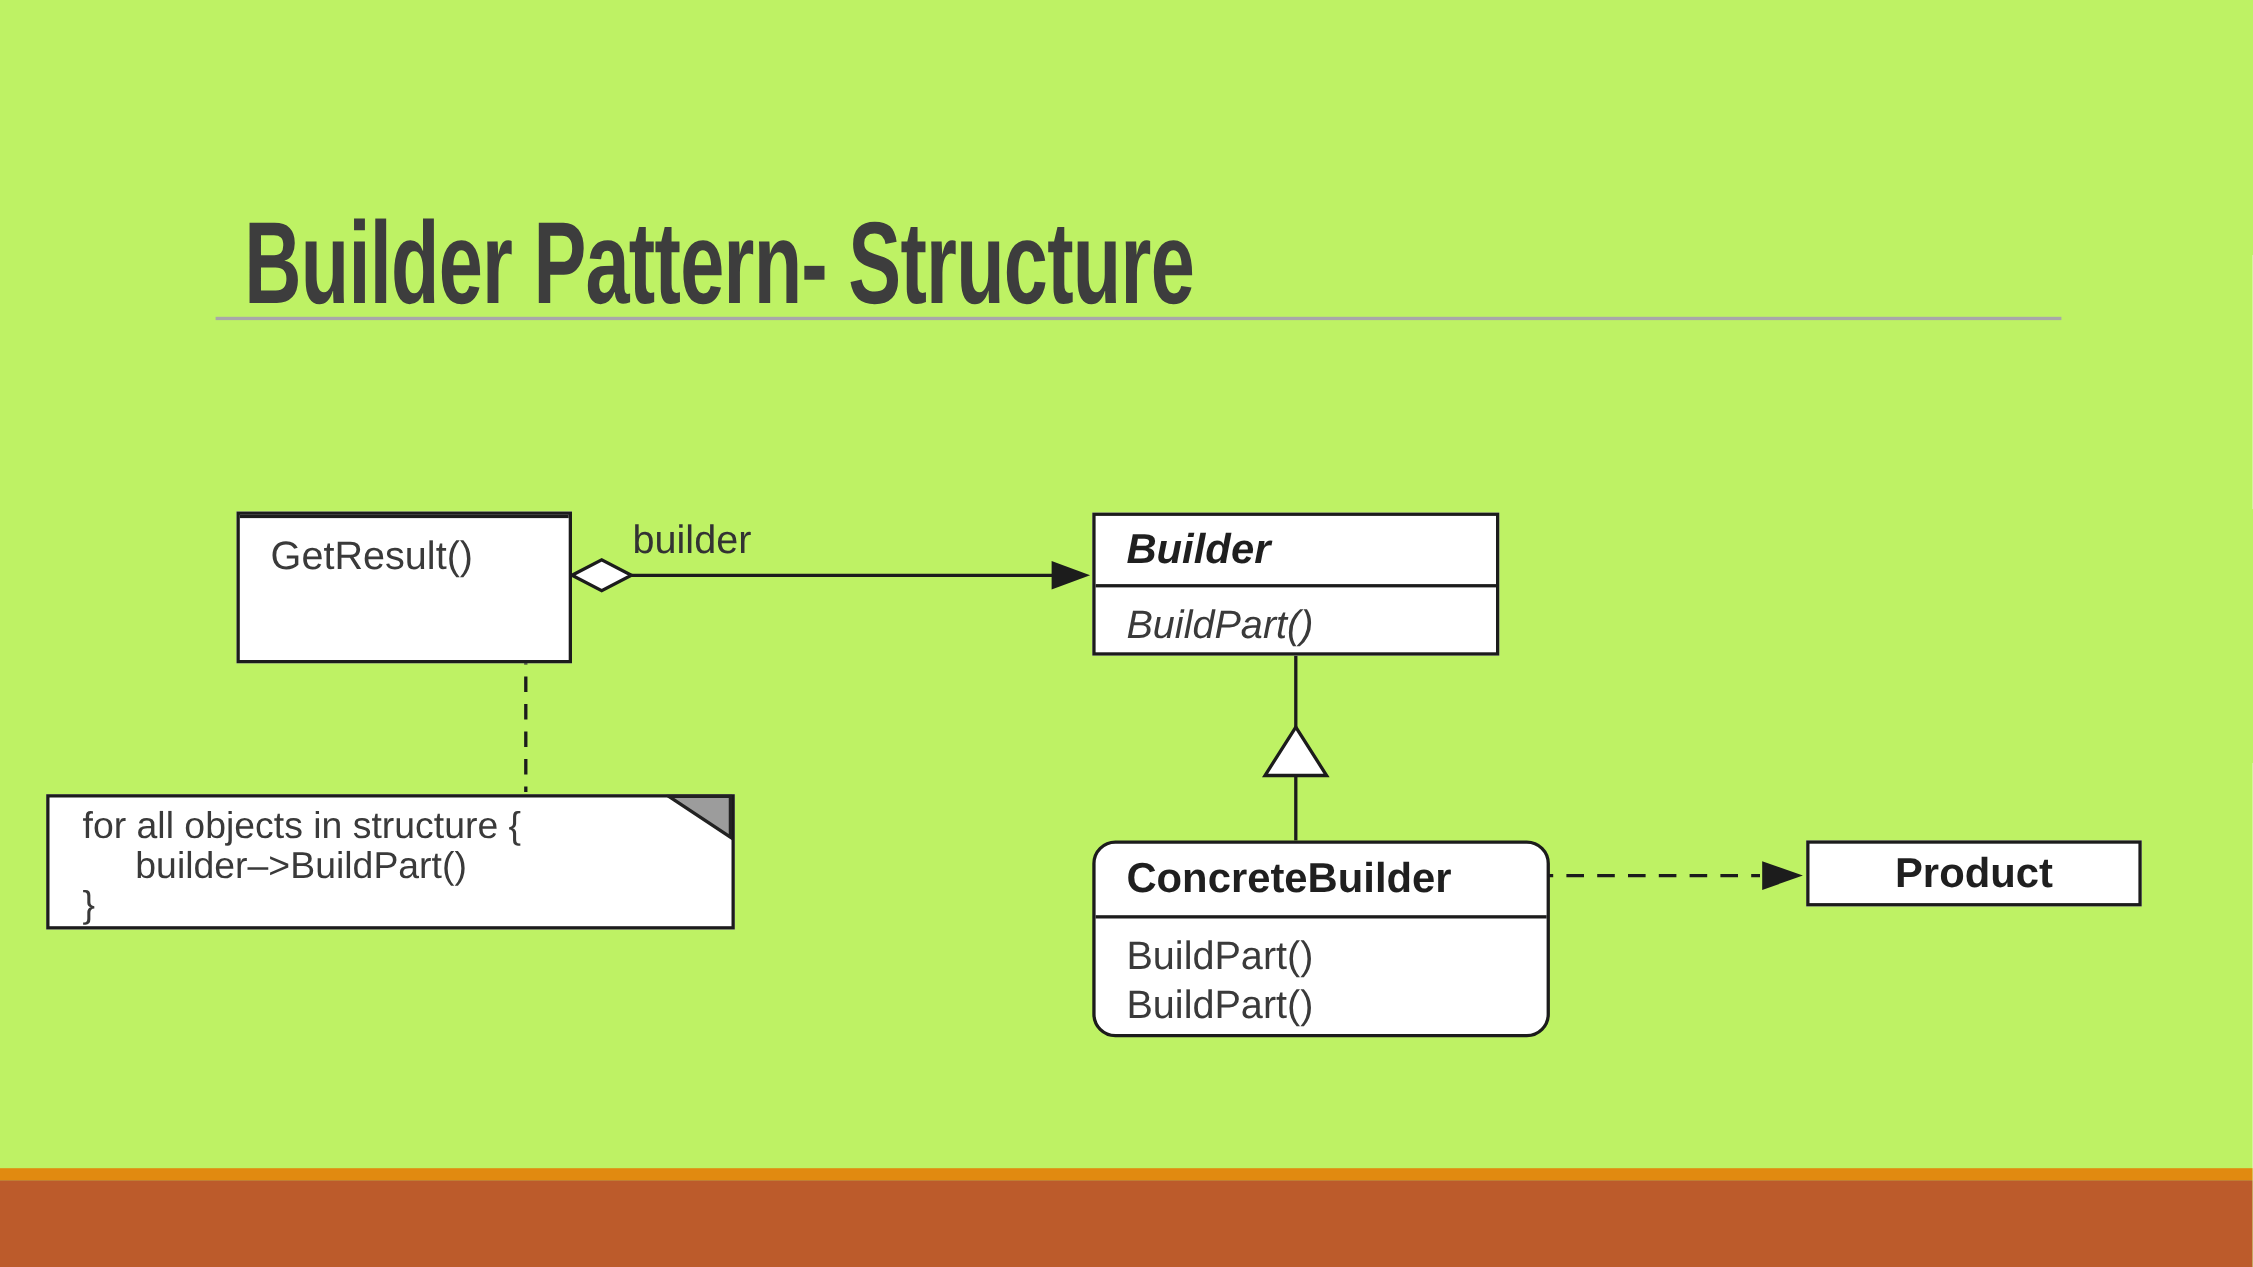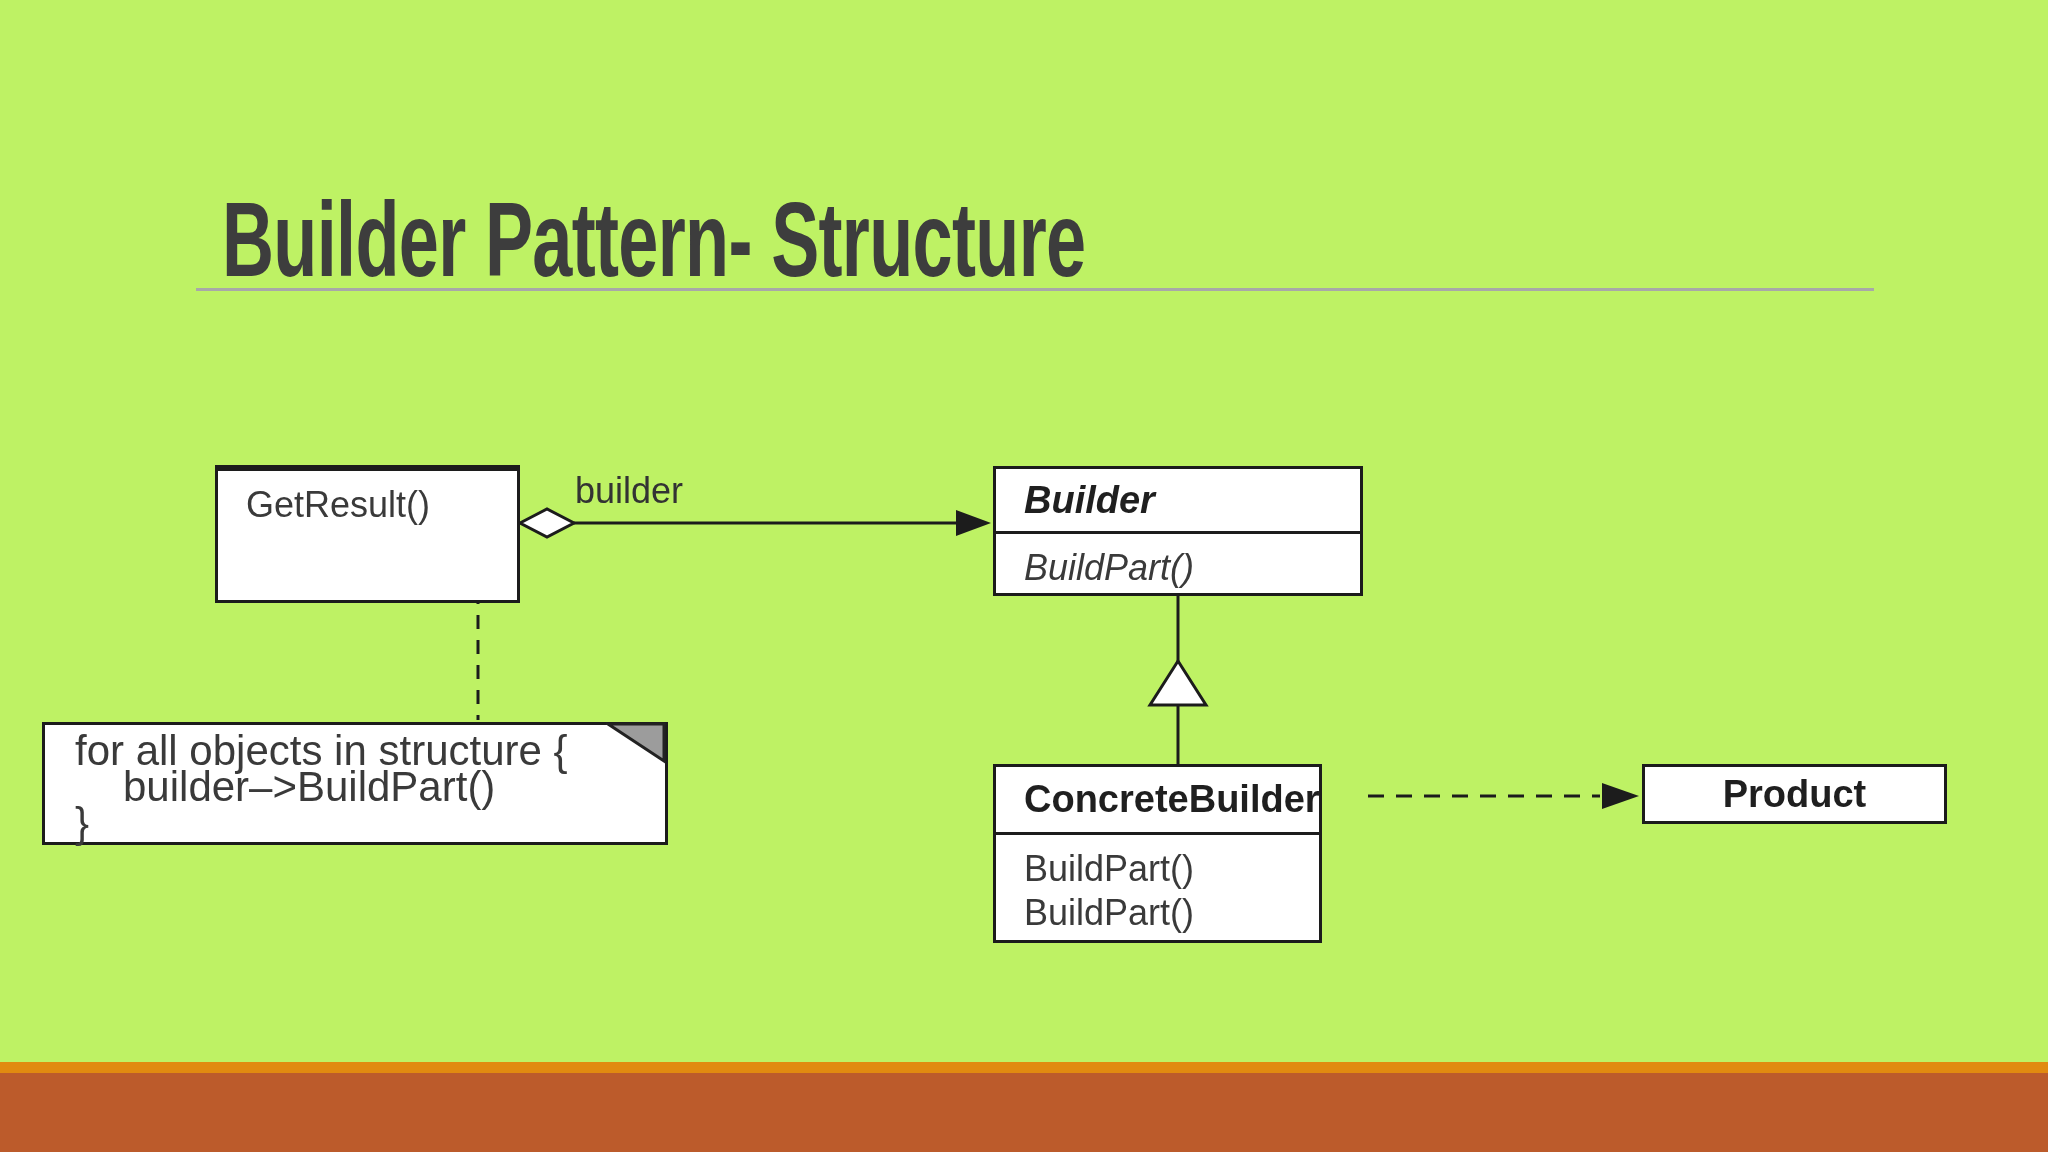--- a/index.html
+++ b/index.html
@@ -64,21 +64,21 @@
     padding: 12px 0 0 28px;
     font-size: 36px;
     color: #3a3a3a;
     line-height: 44px;
     box-sizing: border-box;
   }
   .director-box   { left: 215px; top: 465px; width: 305px; height: 138px; }
   .director-box .uml-head { height: 67px; }
   .builder-box    { left: 993px; top: 466px; width: 370px; height: 130px; }
   .builder-box .uml-head { height: 62px; }
-  .concrete-box   { left: 993px; top: 764px; width: 329px; height: 179px; }
+  .concrete-box   { left: 993px; top: 764px; width: 416px; height: 179px; border-radius: 21px; }
   .concrete-box .uml-head { height: 65px; }
   .product-box {
     position: absolute;
     left: 1642px; top: 764px; width: 305px; height: 60px;
     background: #fff;
     border: 3px solid #1c1c1c;
     box-sizing: border-box;
     display: flex; align-items: center; justify-content: center;
     font-weight: bold; font-size: 38px; color: #1f1f1f;
   }
@@ -91,21 +91,21 @@
     color: #333333;
   }
   
   .note-box {
     position: absolute;
     left: 42px; top: 722px; width: 626px; height: 123px;
     background: #ffffff;
     border: 3px solid #1c1c1c;
     box-sizing: border-box;
     padding: 8px 0 0 30px;
-    font-size: 42px;
+    font-size: 34px;
     line-height: 36px;
     color: #3a3a3a;
   }
   .note-line-indent { padding-left: 48px; }
   .note-fold {
     position: absolute;
     top: -3px; right: -3px;
     width: 62px; height: 42px;
   }
   

